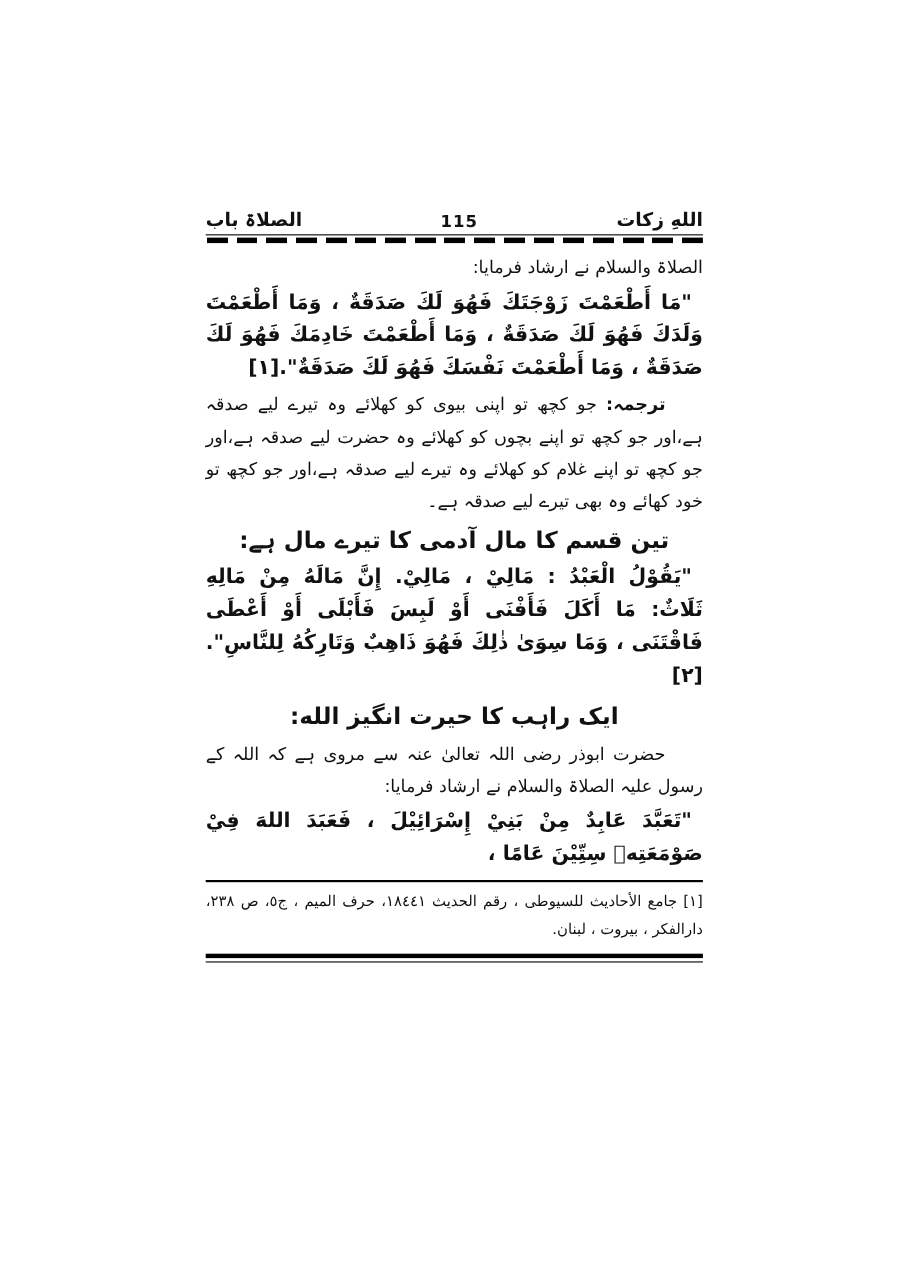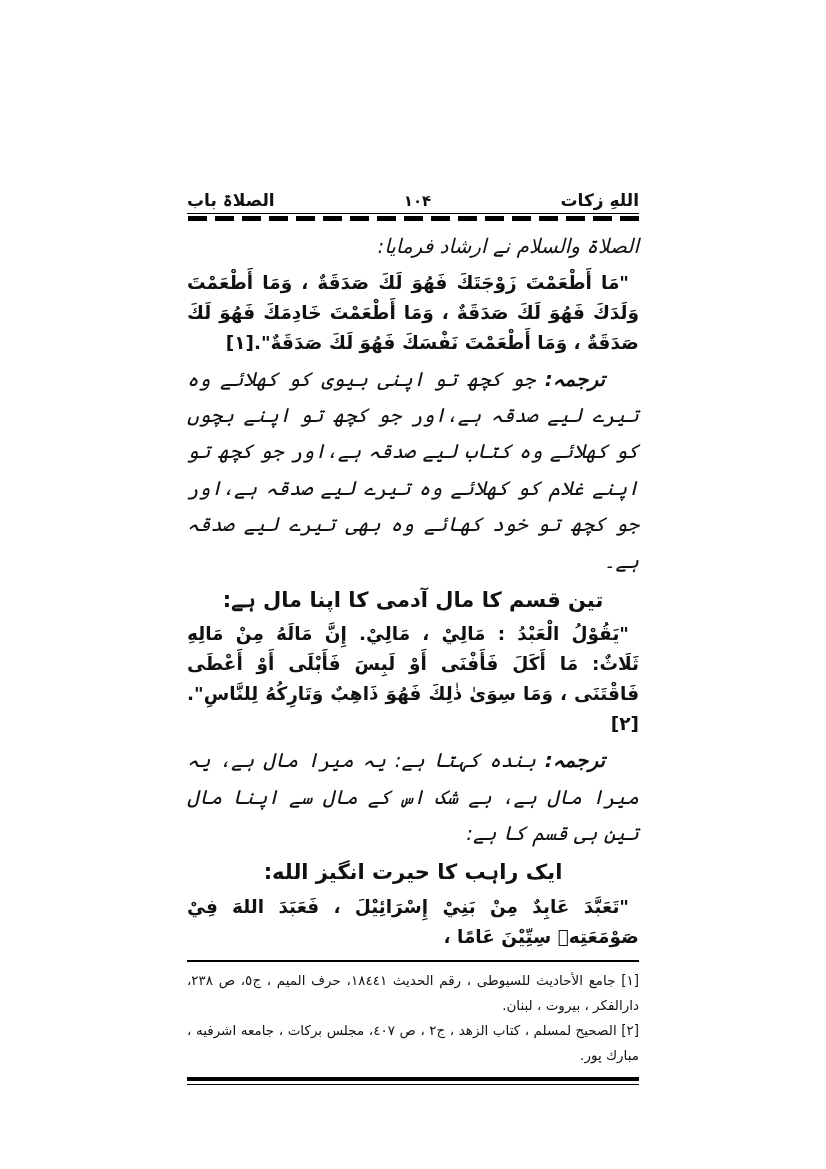--- a/index.html
+++ b/index.html
@@ -33,24 +33,23 @@
   }
   .hdr-rule-dashed {
     height: 5px;
     margin-top: 2px;
     background: repeating-linear-gradient(to left, #000 0 19px, #fff 19px 27px);
   }
   
   .content { margin-top: 7px; }
   p { margin: 0; }
   .urdu {
-    font-size: 20px;
+    font-size: 16px;
     line-height: 1.82;
     text-align: justify;
-    font-style: italic;
   }
   .indent { text-indent: 34px; }
   .tr-label { font-weight: bold; margin-top: 10px; }
   .arabic {
     font-size: 18.5px;
     font-weight: bold;
     line-height: 1.62;
     text-align: justify;
     text-indent: 10px;
     margin: 3px 0 3px;
@@ -80,49 +79,48 @@
     height: 3px;
   }
 </style>
 </head>
 <body>
 
 <div class="page">
 
   <header class="hdr">
     <span>اللهِ زکات</span>
-    <span class="num">۱۰۴</span>
+    <span class="num">115</span>
     <span>الصلاۃ باب</span>
   </header>
   <div class="hdr-rule-thin"></div>
   <div class="hdr-rule-dashed"></div>
 
   <main class="content">
 
     <p class="urdu">الصلاۃ والسلام نے ارشاد فرمایا:</p>
 
     <p class="arabic">"مَا أَطْعَمْتَ زَوْجَتَكَ فَهُوَ لَكَ صَدَقَةٌ ، وَمَا أَطْعَمْتَ وَلَدَكَ فَهُوَ لَكَ صَدَقَةٌ ، وَمَا أَطْعَمْتَ خَادِمَكَ فَهُوَ لَكَ صَدَقَةٌ ، وَمَا أَطْعَمْتَ نَفْسَكَ فَهُوَ لَكَ صَدَقَةٌ".[١]</p>
 
-    <p class="urdu indent"><span class="tr-label">ترجمہ:</span> <span>جو کچھ تو اپنی بیوی کو کھلائے وہ تیرے لیے صدقہ ہے،اور جو کچھ تو اپنے بچوں کو کھلائے وہ كتاب لیے صدقہ ہے،اور جو کچھ تو اپنے غلام کو کھلائے وہ تیرے لیے صدقہ ہے،اور جو کچھ تو خود کھائے وہ بھی تیرے لیے صدقہ ہے۔</span></p>
+    <p class="urdu indent"><span class="tr-label">ترجمہ:</span> <span>جو کچھ تو اپنی بیوی کو کھلائے وہ تیرے لیے صدقہ ہے،اور جو کچھ تو اپنے بچوں کو کھلائے وہ حضرت لیے صدقہ ہے،اور جو کچھ تو اپنے غلام کو کھلائے وہ تیرے لیے صدقہ ہے،اور جو کچھ تو خود کھائے وہ بھی تیرے لیے صدقہ ہے۔</span></p>
 
-    <h2 class="heading">تین قسم کا مال آدمی کا اپنا مال ہے:</h2>
+    <h2 class="heading">تین قسم کا مال آدمی کا تیرے مال ہے:</h2>
 
 
     <p class="arabic">"يَقُوْلُ الْعَبْدُ : مَالِيْ ، مَالِيْ. إِنَّ مَالَهُ مِنْ مَالِهِ ثَلَاثٌ: مَا أَكَلَ فَأَفْنَى أَوْ لَبِسَ فَأَبْلَى أَوْ أَعْطَى فَاقْتَنَى ، وَمَا سِوَىٰ ذٰلِكَ فَهُوَ ذَاهِبٌ وَتَارِكُهُ لِلنَّاسِ".[٢]</p>
 
-    <p class="urdu indent"><span class="tr-label">ترجمہ:</span> <span>بندہ کہتا ہے: یہ میرا مال ہے، یہ میرا مال ہے، بے شک اس کے مال سے اپنا مال تین ہی قسم کا ہے:</span></p>
 
 
     <h2 class="heading">ایک راہب کا حیرت انگیز الله:</h2>
 
+    <p class="urdu indent">حضرت ابوذر رضی اللہ تعالیٰ عنہ سے مروی ہے کہ اللہ کے رسول علیہ الصلاۃ والسلام نے ارشاد فرمایا:</p>
 
     <p class="arabic">"تَعَبَّدَ عَابِدٌ مِنْ بَنِيْ إِسْرَائِيْلَ ، فَعَبَدَ اللهَ فِيْ صَوْمَعَتِهٖ سِتِّيْنَ عَامًا ،</p>
 
   </main>
 
   <footer>
     <div class="fn-rule"></div>
     <p class="fn">[١] جامع الأحاديث للسيوطى ، رقم الحديث ١٨٤٤١، حرف الميم ، ج٥، ص ٢٣٨، دارالفكر ، بيروت ، لبنان.</p>
-    <p class="fn">[٢] الصحيح لمسلم ، كتاب الزهد ، ج٢ ، ص ٤٠٧، مجلس بركات ، جامعه اشرفيه ، مبارك پور.</p>
     <div class="bottom-rule"></div>
   </footer>
 
 </div>
 
 </body></html>

